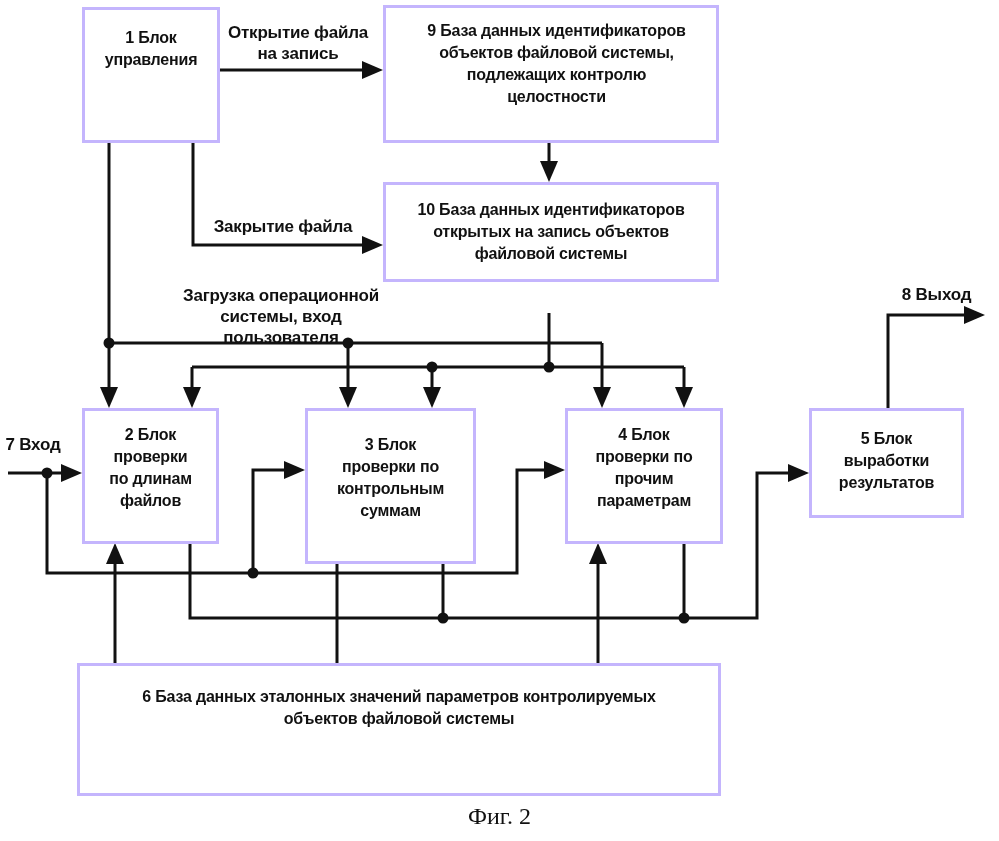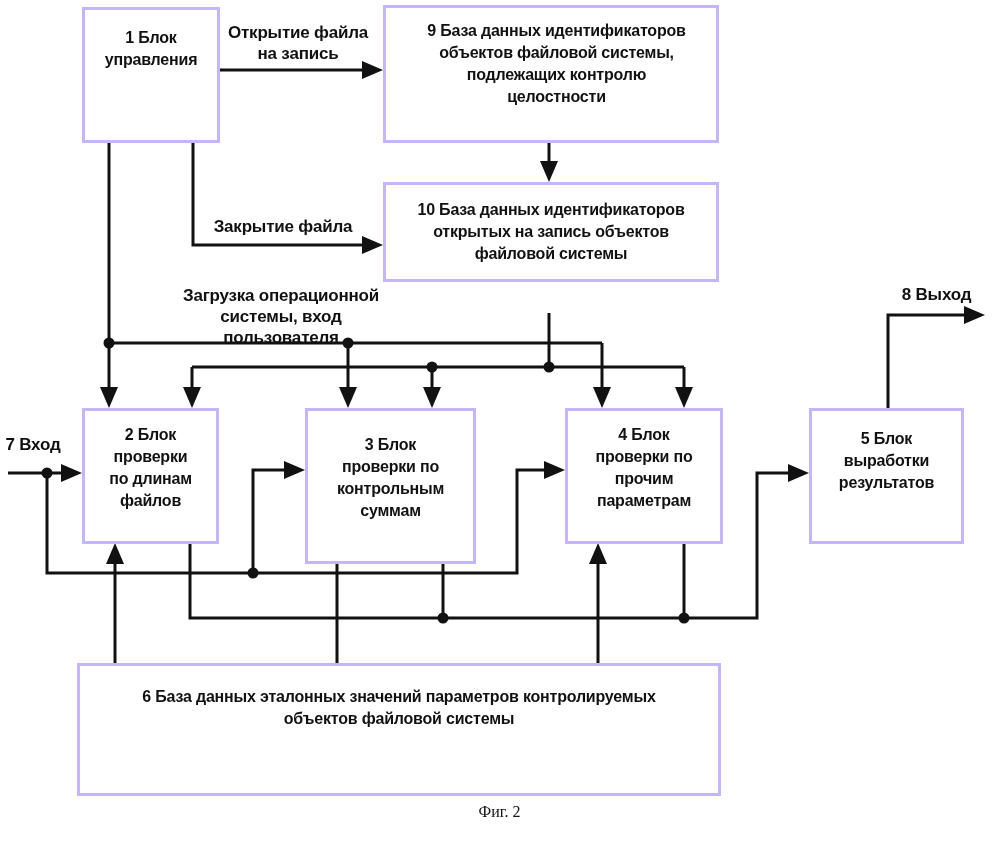--- a/index.html
+++ b/index.html
@@ -33,21 +33,21 @@
     font-weight:700;
     letter-spacing:-0.2px;
     line-height:21px;
     z-index:3;
   }
   .caption{
     position:absolute;
     left:0;top:803px;width:999px;
     text-align:center;
     font-family:"Liberation Serif", serif;
-    font-size:16px;
+    font-size:24px;
     font-weight:400;
     z-index:3;
   }
 </style>
 </head>
 <body>
 
 <div class="canvas">
 
   <svg class="wires" width="999" height="841" viewBox="0 0 999 841">
@@ -158,21 +158,21 @@
   <div class="block" style="left:305px;top:408px;width:171px;height:156px;padding-top:23px;">3 Блок
 проверки по
 контрольным
 суммам</div>
 
   <div class="block" style="left:565px;top:408px;width:158px;height:136px;padding-top:13px;">4 Блок
 проверки по
 прочим
 параметрам</div>
 
-  <div class="block" style="left:809px;top:408px;width:155px;height:136px;padding-top:17px;">5 Блок
+  <div class="block" style="left:809px;top:408px;width:155px;height:110px;padding-top:17px;">5 Блок
 выработки
 результатов</div>
 
   <div class="block" style="left:77px;top:663px;width:644px;height:133px;padding-top:20px;">6 База данных эталонных значений параметров контролируемых
 объектов файловой системы</div>
 
   <div class="edge-label" style="left:222px;top:22px;width:152px;">Открытие файла
 на запись</div>
 
   <div class="edge-label" style="left:203px;top:216px;width:160px;">Закрытие файла</div>

